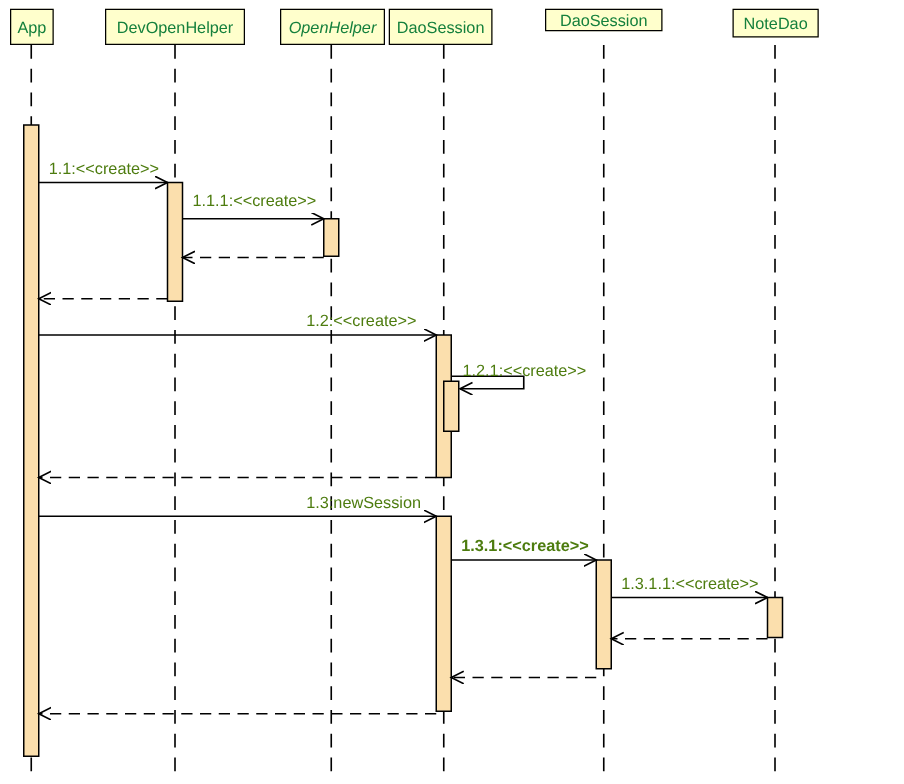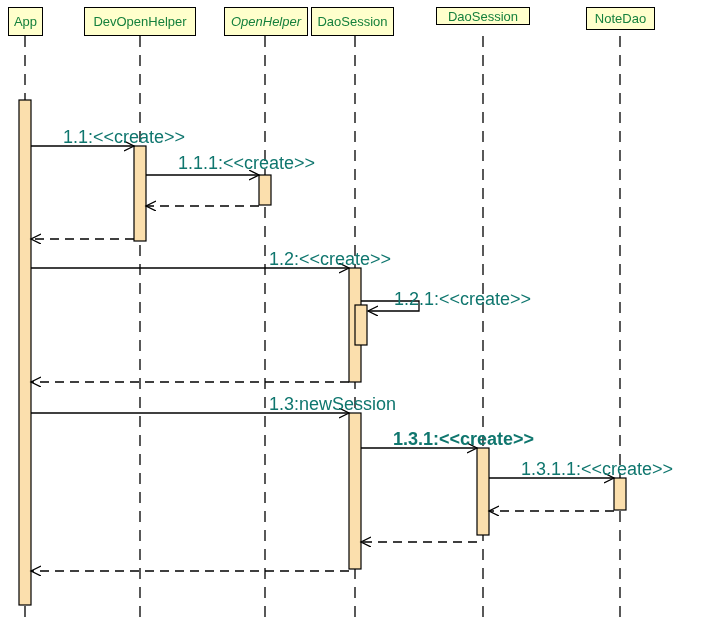--- a/index.html
+++ b/index.html
@@ -35,25 +35,24 @@
     overflow: hidden;
     display: flex;
     align-items: center;
     justify-content: center;
   }
   .lifeline-box.abstract {
     font-style: italic;
   }
   .msg-label {
     position: absolute;
-    font-size: 18px;
-    color: #0f766e;
+    font-size: 13px;
+    color: #4d7c0f;
     white-space: nowrap;
     line-height: 1;
-    margin-left: 24px;
   }
 </style>
 </head>
 <body>
 
 <div id="diagram">
   <svg id="diagram-svg" width="723" height="627" xmlns="http://www.w3.org/2000/svg">
     <defs>
       <marker id="arrow-solid" markerWidth="12" markerHeight="12" refX="10" refY="5" orient="auto" markerUnits="userSpaceOnUse">
         <path d="M 0 0 L 10 5 L 0 10" fill="none" stroke="#000000" stroke-width="1.3"></path>

